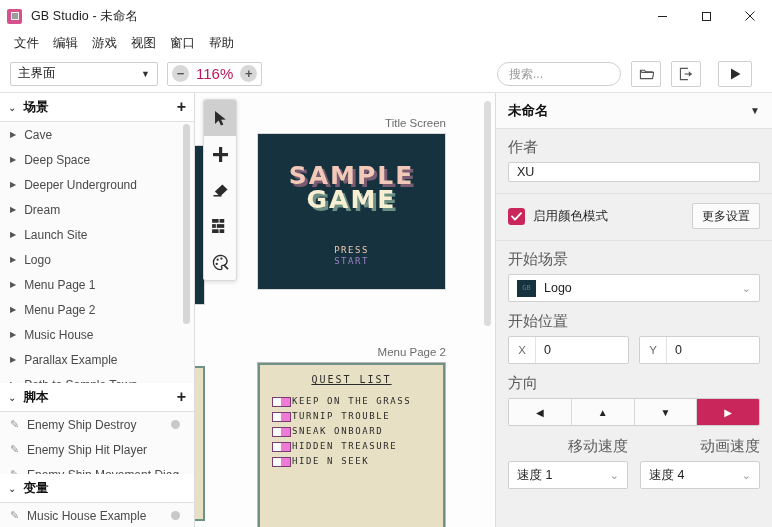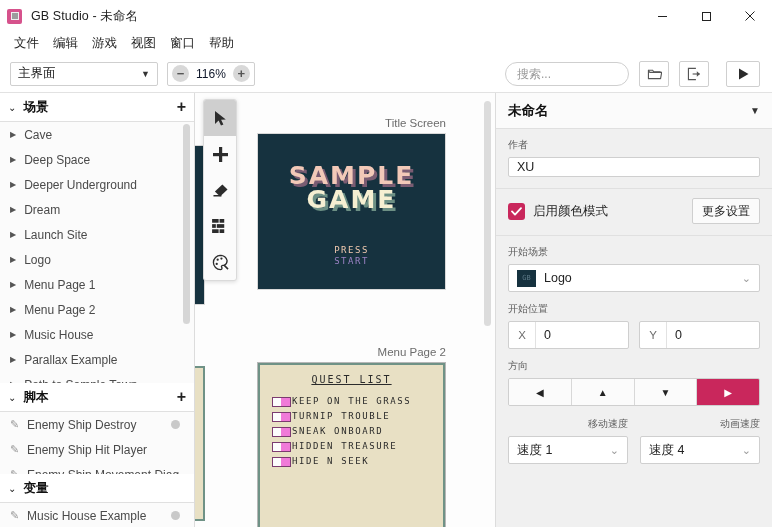--- a/index.html
+++ b/index.html
@@ -49,21 +49,21 @@
     font-size: 12.5px; color: #1f1f1f;
     padding: 2px 6px;
     margin-right: 2px;
   }
 
   
   .toolbar {
     height: 38px; min-height: 38px;
     display: flex; align-items: center;
     background: #fff;
-    padding: 0 12px 0 10px;
+    padding: 0 20px 0 10px;
     border-bottom: 1px solid #e2e2e2;
   }
   .section-select {
     width: 148px; height: 24px;
     border: 1px solid #cfcfcf;
     border-radius: 2px;
     background: #fff;
     display: flex; align-items: center;
     padding: 0 7px;
     font-size: 12.5px; color: #222;
@@ -77,21 +77,21 @@
     display: flex; align-items: center;
     padding: 0 4px;
     background: #fff;
   }
   .zoom-btn {
     width: 17px; height: 17px; border-radius: 50%;
     background: #d8d8d8; color: #555;
     display: flex; align-items: center; justify-content: center;
     font-size: 13px; line-height: 1; font-weight: 600;
   }
-  .zoom-val { font-size: 12px; color: #0f172a; padding: 0 7px; min-width: 40px; text-align: center; }
+  .zoom-val { font-size: 15px; color: #be185d; padding: 0 7px; min-width: 40px; text-align: center; }
 
   .toolbar-right { margin-left: auto; display: flex; align-items: center; }
   .search-box {
     width: 124px; height: 24px;
     border: 1px solid #cfcfcf;
     border-radius: 12px;
     background: #fff;
     font-size: 12px; color: #222;
     padding: 0 11px;
     outline: none;
@@ -256,21 +256,21 @@
     display: flex; align-items: center;
     padding: 0 12px;
   }
   .rp-title { font-size: 13.5px; font-weight: bold; color: #111; }
   .rp-header .caret { margin-left: auto; font-size: 10px; color: #333; }
   .rp-sec {
     padding: 9px 12px 11px 12px;
     border-bottom: 1px solid #e0e0e0;
     background: #f0f0f0;
   }
-  .rp-label { font-size: 10px; color: #5c5c5c; margin-bottom: 5px; }
+  .rp-label { font-size: 15px; color: #5c5c5c; margin-bottom: 5px; }
   .rp-input {
     width: 100%; height: 20px;
     border: 1px solid #cfcfcf; border-radius: 2px;
     background: #fff; font-size: 12.5px; color: #222;
     padding: 0 8px; outline: none;
     font-family: "Liberation Sans", sans-serif;
   }
   .rp-row { display: flex; align-items: center; }
   .chk {
     width: 17px; height: 17px; border-radius: 3px;

